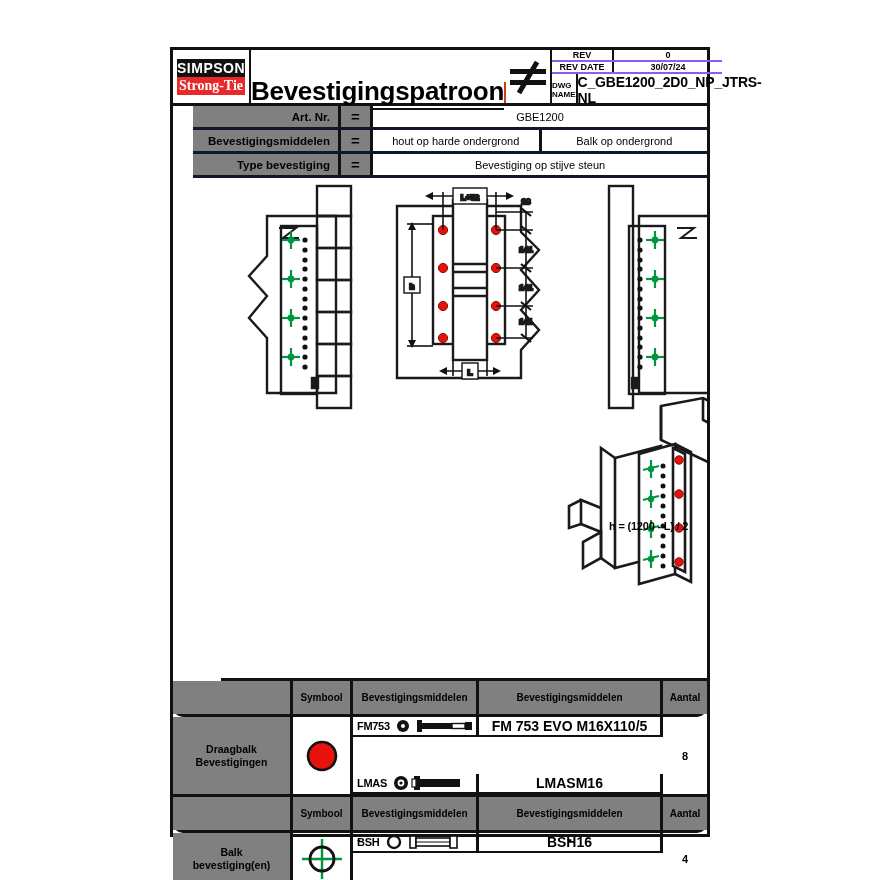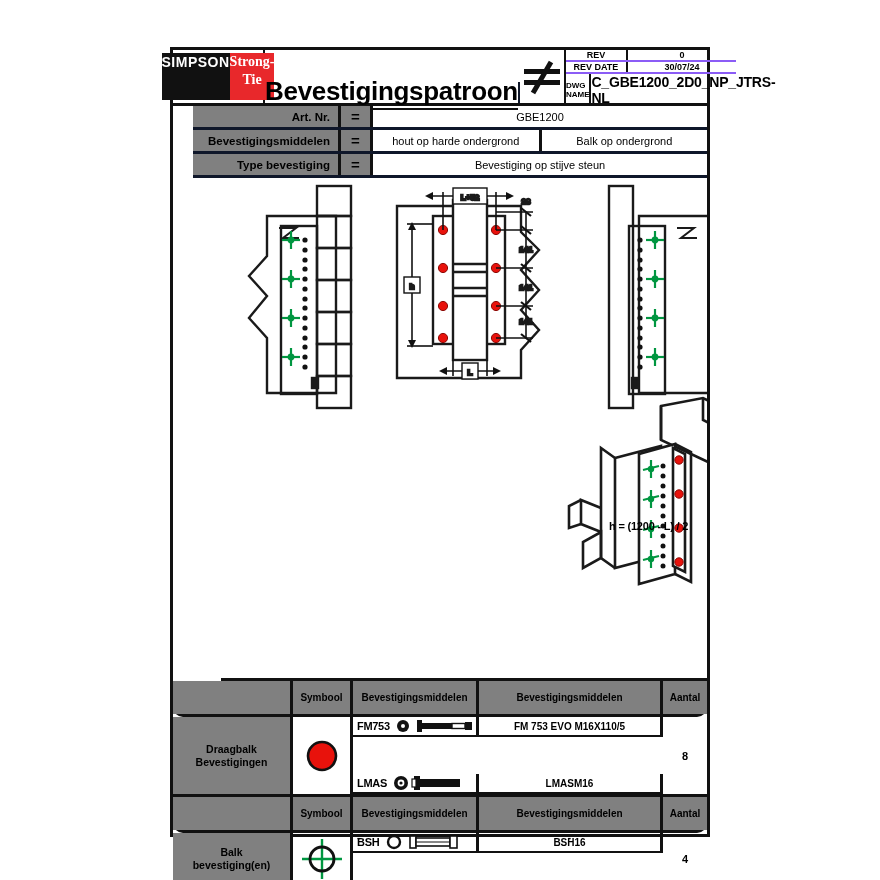--- a/index.html
+++ b/index.html
@@ -1,24 +1,24 @@
 <!DOCTYPE html>
 <html><head>
 <meta charset="utf-8">
 <style>
   html,body{margin:0;padding:0;background:#ffffff;}
   body{width:880px;height:880px;font-family:"Liberation Sans",sans-serif;-webkit-font-smoothing:none;}
   #sheet{position:absolute;left:170px;top:47px;width:540px;height:790px;border:3px solid #111;box-sizing:border-box;background:#fff;}
 
   
   .titleblock{display:flex;height:56px;border-bottom:3px solid #111;box-sizing:border-box;}
-  .logo-cell{width:92px;border-right:2px solid #111;box-sizing:border-box;display:flex;justify-content:center;padding:3px 4px;background:#fff;}
+  .logo-cell{width:92px;border-right:2px solid #111;box-sizing:border-box;display:flex;flex-direction:column;justify-content:center;padding:3px 4px;background:#fff;}
   .logo-top{background:#111;color:#fff;font-weight:bold;font-size:14px;letter-spacing:.5px;text-align:center;line-height:18px;font-family:"Liberation Sans",sans-serif;}
   .logo-bot{background:#e8282b;color:#fff;font-weight:bold;font-size:14px;text-align:center;line-height:18px;font-family:"Liberation Serif",serif;}
-  .title-cell{flex:1;display:flex;align-items:center;justify-content:center;border-right:2px solid #0f172a;box-sizing:border-box;margin-top:32px;}
+  .title-cell{flex:1;display:flex;align-items:center;justify-content:center;border-right:2px solid #c2410c;box-sizing:border-box;margin-top:32px;}
   .title-cell span{font-size:26px;font-weight:bold;border-bottom:2px solid #111;padding-bottom:1px;letter-spacing:-.3px;}
   .sym-cell{width:56px;border-right:2px solid #111;box-sizing:border-box;display:flex;align-items:center;justify-content:center;}
   .revblock{width:170px;display:flex;flex-direction:column;box-sizing:border-box;}
   .revrow{flex:1;display:flex;border-bottom:2px solid #8b5cf6;box-sizing:border-box;}
   .revrow:last-child{border-bottom:none;}
   .revrow .k{width:62px;border-right:2px solid #111;box-sizing:border-box;display:flex;align-items:center;justify-content:center;font-size:9px;font-weight:bold;}
   .revrow .v{flex:1;display:flex;align-items:center;justify-content:center;font-size:9px;font-weight:bold;}
   .revrow.dwg .k{width:62px;font-size:8px;}
   .revrow.dwg .v{font-size:14px;letter-spacing:-.2px;}
 
@@ -37,21 +37,21 @@
   .formula{position:absolute;left:388px;top:342px;font-size:11px;font-weight:bold;letter-spacing:-.2px;}
 
   
   .ftable{border-bottom:3px solid #111;box-sizing:border-box;}
   .ftable:last-child{border-bottom:none;}
   .frow{display:flex;box-sizing:border-box;}
   .fhead{height:36px;border-bottom:3px solid #111;border-radius:10px;}
   .c-grp{width:120px;background:#808080;border-right:3px solid #111;box-sizing:border-box;display:flex;align-items:center;justify-content:center;text-align:center;font-size:10.5px;font-weight:bold;line-height:13px;}
   .c-sym{width:60px;border-right:3px solid #111;box-sizing:border-box;display:flex;align-items:center;justify-content:center;}
   .c-code{width:126px;border-right:3px solid #111;box-sizing:border-box;display:flex;align-items:center;padding-left:4px;gap:5px;}
-  .c-desc{flex:1;border-right:3px solid #111;box-sizing:border-box;display:flex;align-items:center;justify-content:center;font-size:10px;font-weight:bold;}
+  .c-desc{flex:1;border-right:3px solid #111;box-sizing:border-box;display:flex;align-items:center;justify-content:center;font-size:14px;font-weight:bold;}
   .c-qty{width:44px;box-sizing:border-box;display:flex;align-items:center;justify-content:center;font-size:11px;font-weight:bold;}
   .fhead .c-grp,.fhead .c-sym,.fhead .c-code,.fhead .c-desc,.fhead .c-qty{background:#808080;font-size:10px;font-weight:bold;justify-content:center;padding-left:0;}
   .itemrow{height:25px;display:flex;box-sizing:border-box;border-bottom:2px solid #111;}
   .itemrow:last-child{border-bottom:none;}
   .itemcode{font-size:11px;font-weight:bold;letter-spacing:-.3px;}
   .dash{font-size:11px;font-weight:bold;}
   .stack{display:flex;flex-direction:column;flex:1;gap:37px;}
 </style>
 </head>
 <body>

